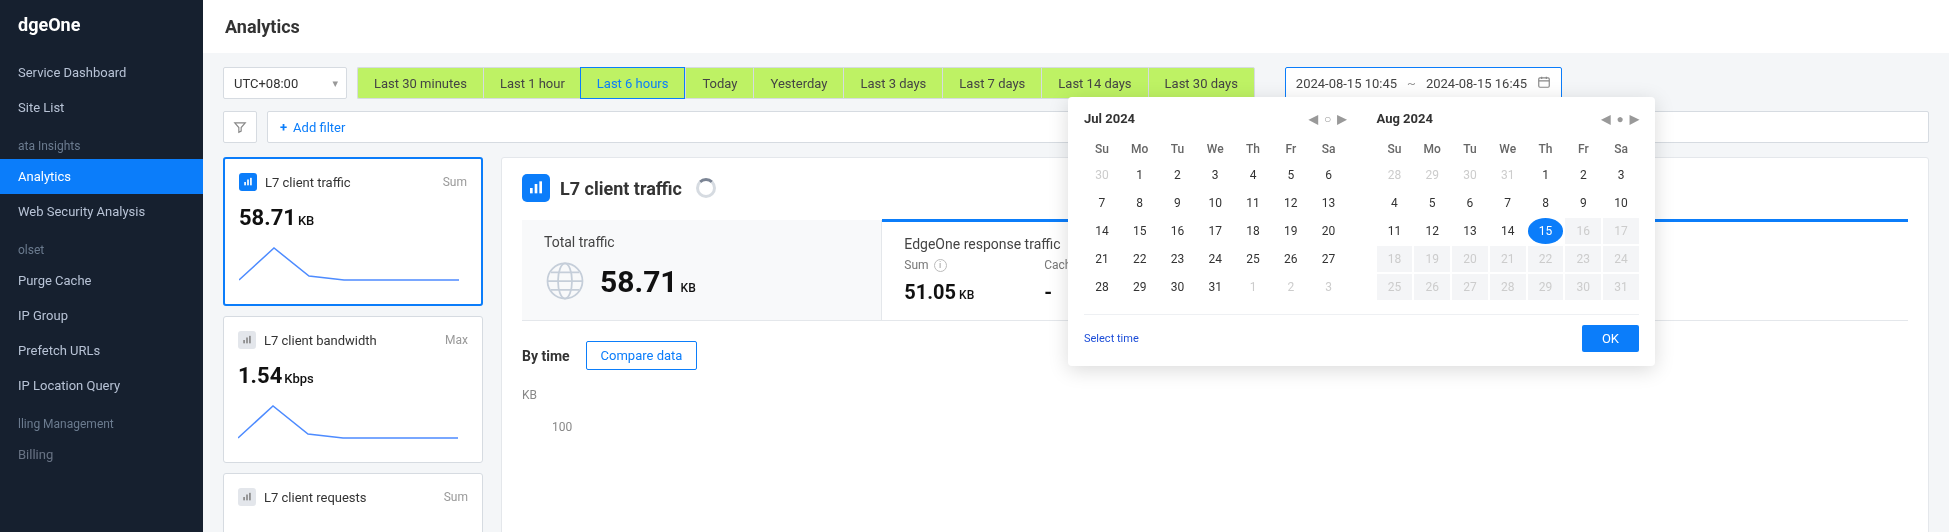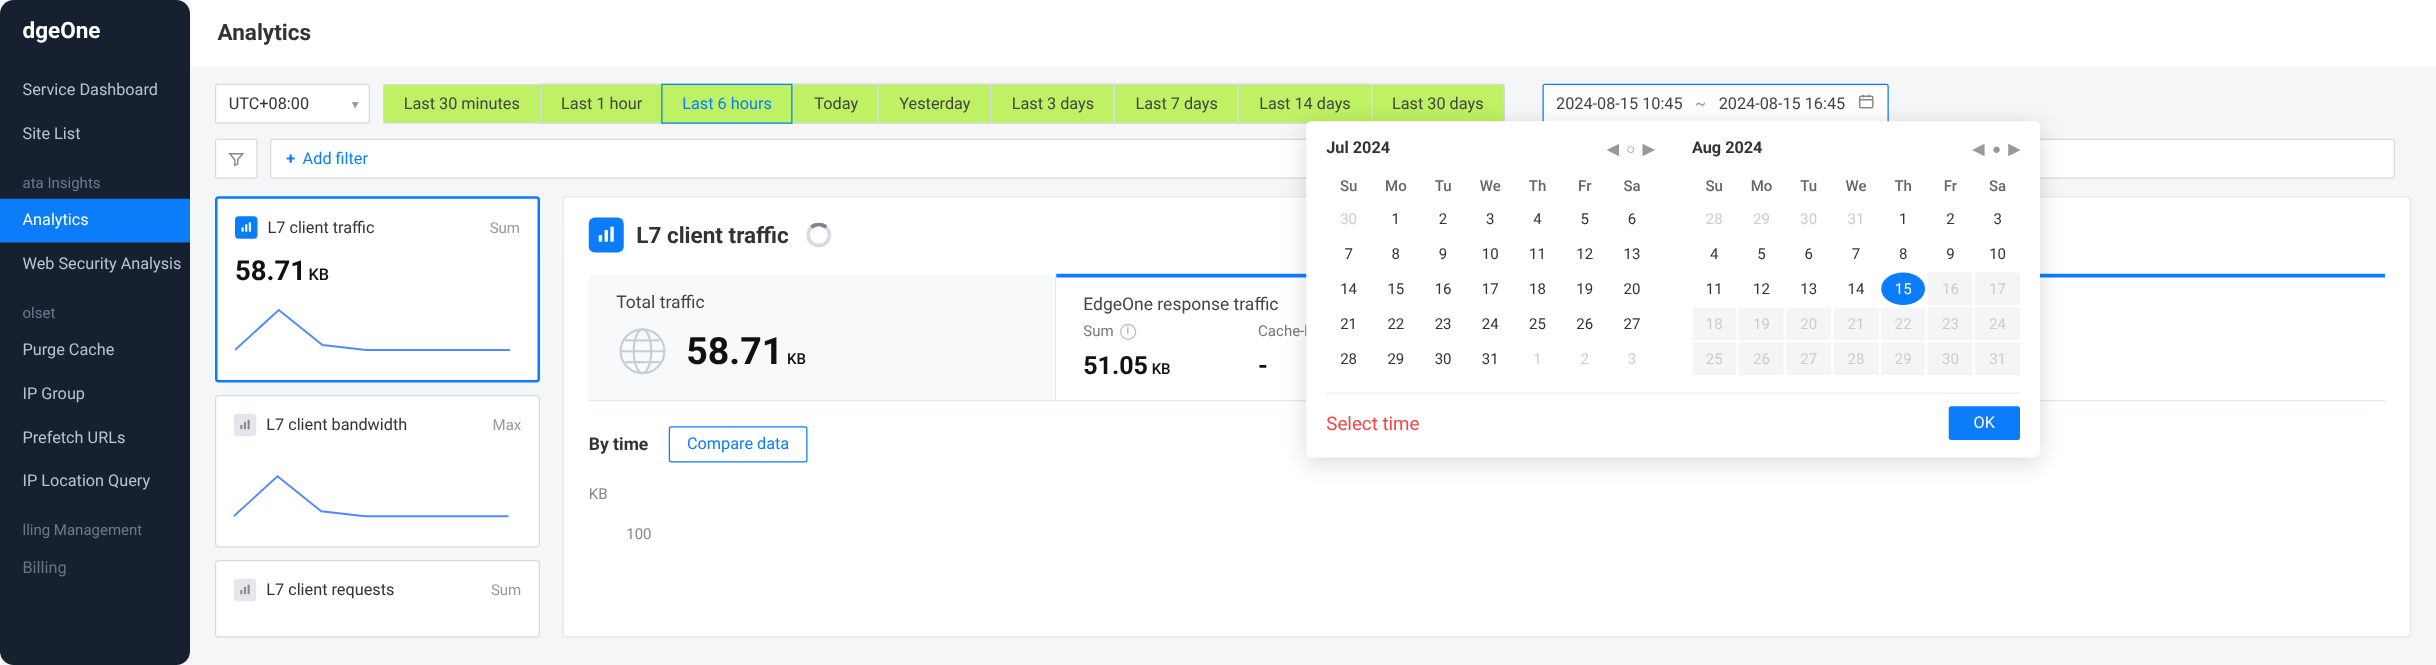--- a/index.html
+++ b/index.html
@@ -1,18 +1,18 @@
 <!DOCTYPE html>
 <html><head>
 <meta charset="utf-8">
 <style>
 * { box-sizing: border-box; margin: 0; padding: 0; font-family: -apple-system, BlinkMacSystemFont, "Segoe UI", Roboto, sans-serif; }
 body { background: #f5f6f7; color: #333; overflow: hidden; }
 .app { display: flex; height: 532px; width: 1949px; }
-.sidebar { width: 152px; background: #16202f; color: #b8c3d6; flex-shrink: 0; overflow: hidden; border-radius: 11px; }
+.sidebar { width: 203px; background: #16202f; color: #b8c3d6; flex-shrink: 0; overflow: hidden; }
 .logo { color: #fff; font-weight: 700; font-size: 18px; padding: 14px 18px 20px; }
 .sidebar-item { padding: 10px 18px; font-size: 13px; cursor: pointer; white-space: nowrap; }
 .sidebar-item.active { background: #0b7dfa; color: #fff; }
 .sidebar-group { padding: 14px 18px 6px; font-size: 12px; color: #6b7b8f; }
 .main { flex: 1; background: #fff; display: flex; flex-direction: column; overflow: hidden; }
 .page-title { font-size: 18px; font-weight: 700; padding: 16px 22px; }
 .content { flex: 1; background: #f4f6f8; padding: 14px 20px; position: relative; overflow: hidden; }
 .toolbar { display: flex; gap: 10px; margin-bottom: 12px; }
 .tz-select { background: #fff; border: 1px solid #d6dbe1; border-radius: 2px; padding: 6px 28px 6px 10px; font-size: 13px; position: relative; height: 32px; display:flex; align-items:center; width: 124px;}
 .tz-select::after { content: "▾"; position: absolute; right: 8px; color: #999; font-size: 11px; }
@@ -56,34 +56,34 @@
 .info-icon { width:13px; height:13px; border:1px solid #bbb; border-radius:50%; display:inline-flex; align-items:center; justify-content:center; font-size:9px; color:#999; }
 .metric-value { font-size:20px; font-weight:700; color:#111; }
 .metric-value.big { font-size:30px; }
 .metric-value .unit { font-size:12px; font-weight:500; margin-left:3px; }
 .globe-row { display:flex; align-items:center; gap:14px; padding-top: 4px;}
 .globe { width:42px; height:42px; color:#c5ced9; }
 .bytime { display:flex; align-items:center; gap:16px; margin-top:20px; }
 .bytime-label { font-weight:700; font-size:14px; }
 .compare-btn { border:1px solid #0b7dfa; color:#0b7dfa; background:#fff; border-radius:2px; padding:6px 14px; font-size:13px; cursor:pointer; }
 .chart-area { margin-top: 18px; font-size:12px; color:#888; display:flex; gap: 18px; flex-direction:column; }
-.calendar-popup { position:absolute; top:44px; right:317px; background:#fff; border-radius:4px; box-shadow:0 4px 20px rgba(0,0,0,0.15); z-index:100; padding: 14px 16px; width:587px; }
+.calendar-popup { position:absolute; top:44px; right:294px; background:#fff; border-radius:4px; box-shadow:0 4px 20px rgba(0,0,0,0.15); z-index:100; padding: 14px 16px; width:587px; }
 .cal-months { display:flex; gap:30px; }
 .cal-month { flex:1; }
 .cal-head { display:flex; align-items:center; justify-content:space-between; margin-bottom:12px; font-size:13px; font-weight:700; }
 .cal-nav { display:flex; gap:6px; color:#999; }
 .cal-nav span { cursor:pointer; font-size:12px; }
 .cal-grid { display:grid; grid-template-columns: repeat(7, 1fr); gap:2px; text-align:center; font-size:12px; }
 .cal-weekday { color:#666; font-weight:500; padding:4px 0; }
 .cal-day { padding:6px 0; color:#333; cursor:pointer; border-radius:50%; }
 .cal-day.other { color:#ccc; }
 .cal-day.selected { background:#0b7dfa; color:#fff; }
 .cal-day.disabled { color:#ccc; background:#f4f5f7; border-radius:0; cursor:default; }
 .cal-footer { display:flex; justify-content:space-between; align-items:center; margin-top:14px; padding-top: 10px; border-top:1px solid #eef0f3; }
-.select-time { color:#ef4444; font-size:15px; cursor:pointer; }
+.select-time { color:#1d4ed8; font-size:11px; cursor:pointer; }
 .ok-btn { background:#0b7dfa; color:#fff; border:none; border-radius:2px; padding: 6px 20px; font-size:13px; cursor:pointer;margin-left:12px; }
 </style>
 </head>
 <body>
 
 <div class="app">
   <nav class="sidebar">
     <div class="logo">dgeOne</div>
     <div class="sidebar-item">Service Dashboard</div>
     <div class="sidebar-item">Site List</div>
@@ -159,21 +159,21 @@
             <div class="mini-card"><div class="mini-card-head">
                 <span class="mini-icon grey">
                   <svg viewBox="0 0 24 24" fill="#888">
                     <rect x="3" y="12" width="4" height="8"></rect>
                     <rect x="10" y="6" width="4" height="14"></rect>
                     <rect x="17" y="2" width="4" height="18"></rect>
                   </svg>
                 </span>
                 <span>L7 client bandwidth</span>
                 <span class="agg">Max</span>
-              </div><svg class="spark" viewBox="0 0 220 46">
+              </div><div class="mini-value">1.54<span class="unit">Kbps</span></div><svg class="spark" viewBox="0 0 220 46">
                 <polyline fill="none" stroke="#4d8bff" stroke-width="1.5" points="0,40 35,8 70,36 105,40 140,40 175,40 220,40"></polyline>
               </svg></div>
             <div class="mini-card">
               <div class="mini-card-head">
                 <span class="mini-icon grey">
                   <svg viewBox="0 0 24 24" fill="#888">
                     <rect x="3" y="12" width="4" height="8"></rect>
                     <rect x="10" y="6" width="4" height="14"></rect>
                     <rect x="17" y="2" width="4" height="18"></rect>
                   </svg>

